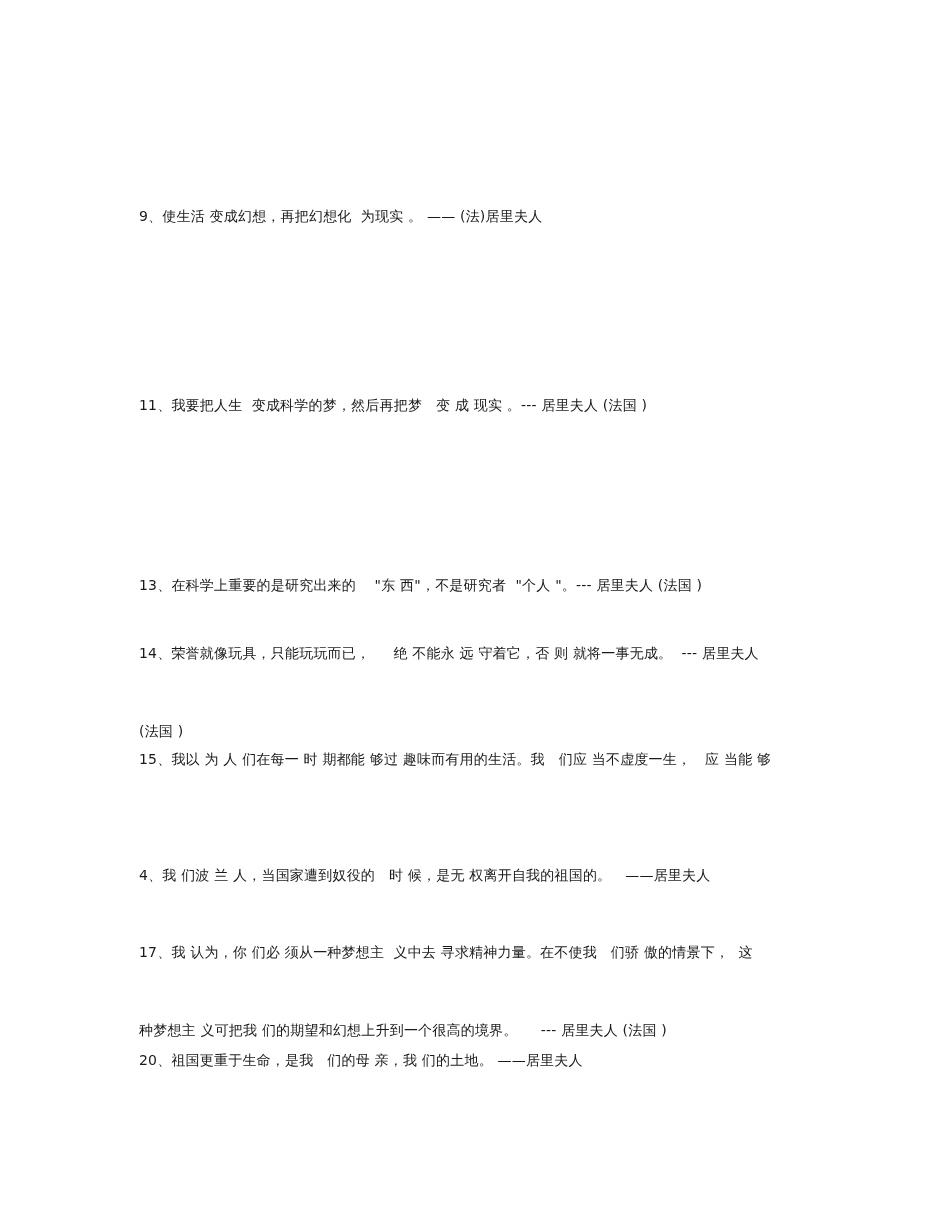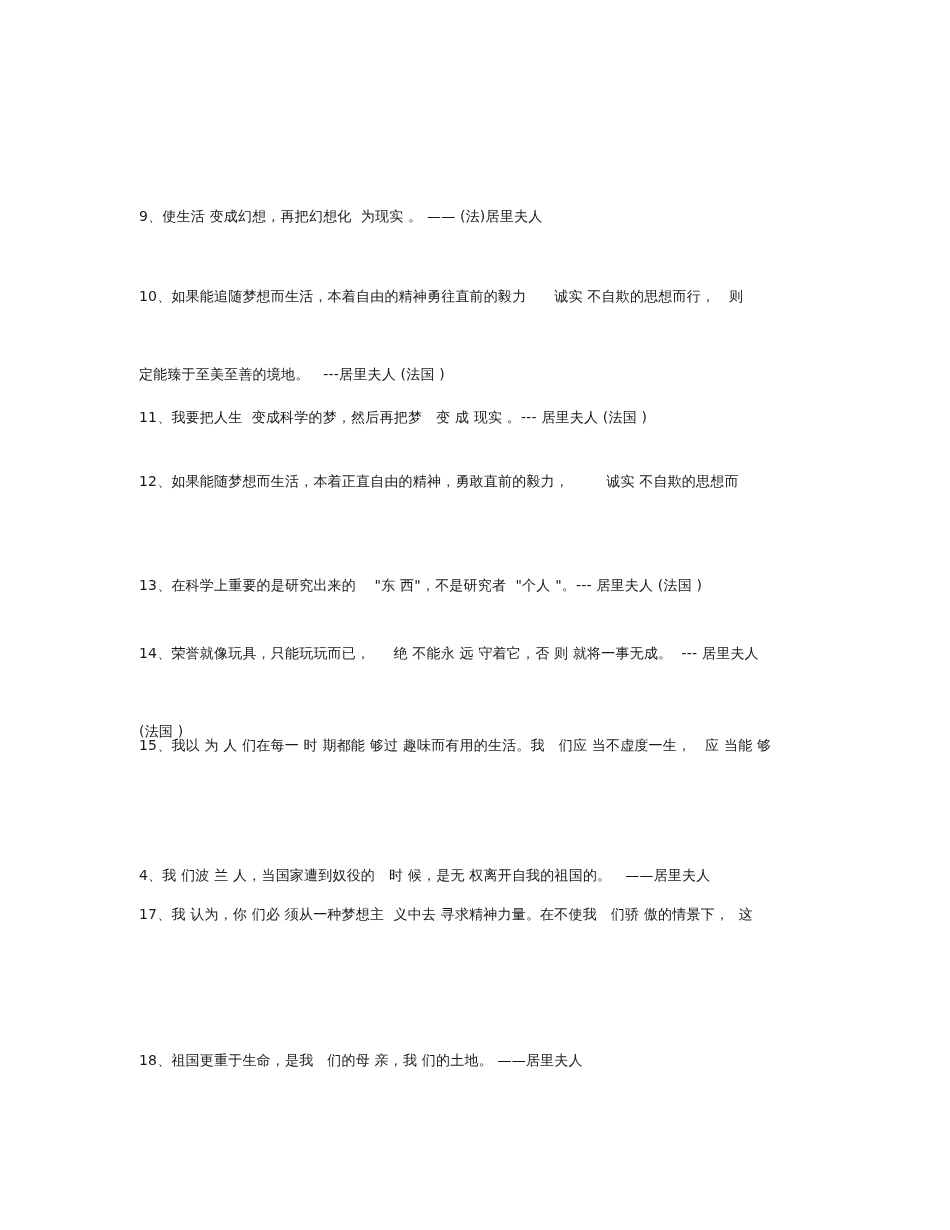--- a/index.html
+++ b/index.html
@@ -12,52 +12,48 @@
 </style>
 </head>
 <body>
 
 <div class="page">
 
   <div class="quote" style="top:151px">
     <span class="line">9、使生活 变成幻想，再把幻想化  为现实 。 —— (法)居里夫人</span>
   </div>
 
-  <div class="quote" style="top:231px">
-    <span class="line">10、如果能追随梦想而生活，本着自由的精神勇往直前的毅力      诚实 不自欺的思想而行，   则</span>
-    <span class="line">定能臻于至美至善的境地。   ---居里夫人 (法国 )</span>
-  </div>
 
-  <div class="quote" style="top:352px">
+  <div class="quote" style="top:340px">
     <span class="line">11、我要把人生  变成科学的梦，然后再把梦   变 成 现实 。--- 居里夫人 (法国 )</span>
   </div>
 
   <div class="quote" style="top:416px">
-    <span class="line">12、如果能随梦想而生活，本着正直自由的精神，勇敢直前的毅力，        诚实 不自欺的思想而</span>
   </div>
 
   <div class="quote" style="top:520px">
     <span class="line">13、在科学上重要的是研究出来的    "东 西"，不是研究者  "个人 "。--- 居里夫人 (法国 )</span>
   </div>
 
   <div class="quote" style="top:588px">
     <span class="line">14、荣誉就像玩具，只能玩玩而已，     绝 不能永 远 守着它，否 则 就将一事无成。  --- 居里夫人</span>
     <span class="line">(法国 )</span>
   </div>
 
-  <div class="quote" style="top:680px">
+  <div class="quote" style="top:694px">
     <span class="line">15、我以 为 人 们在每一 时 期都能 够过 趣味而有用的生活。我   们应 当不虚度一生，   应 当能 够</span>
   </div>
 
   <div class="quote" style="top:810px">
     <span class="line">4、我 们波 兰 人，当国家遭到奴役的   时 候，是无 权离开自我的祖国的。   ——居里夫人</span>
   </div>
 
-  <div class="quote" style="top:849px">
+  <div class="quote" style="top:887px">
     <span class="line">17、我 认为，你 们必 须从一种梦想主  义中去 寻求精神力量。在不使我   们骄 傲的情景下，  这</span>
+    <span class="line">种梦想主 义可把我 们的期望和幻想上升到一个很高的境界。     --- 居里夫人 (法国 )</span>
   </div>
 
   <div class="quote" style="top:995px">
-    <span class="line">18、祖国更重于生命，是我   们的母 亲，我 们的土地。 ——居里夫人</span>
+    <span class="line">20、祖国更重于生命，是我   们的母 亲，我 们的土地。 ——居里夫人</span>
   </div>
 
 
 </div>
 
 </body></html>

